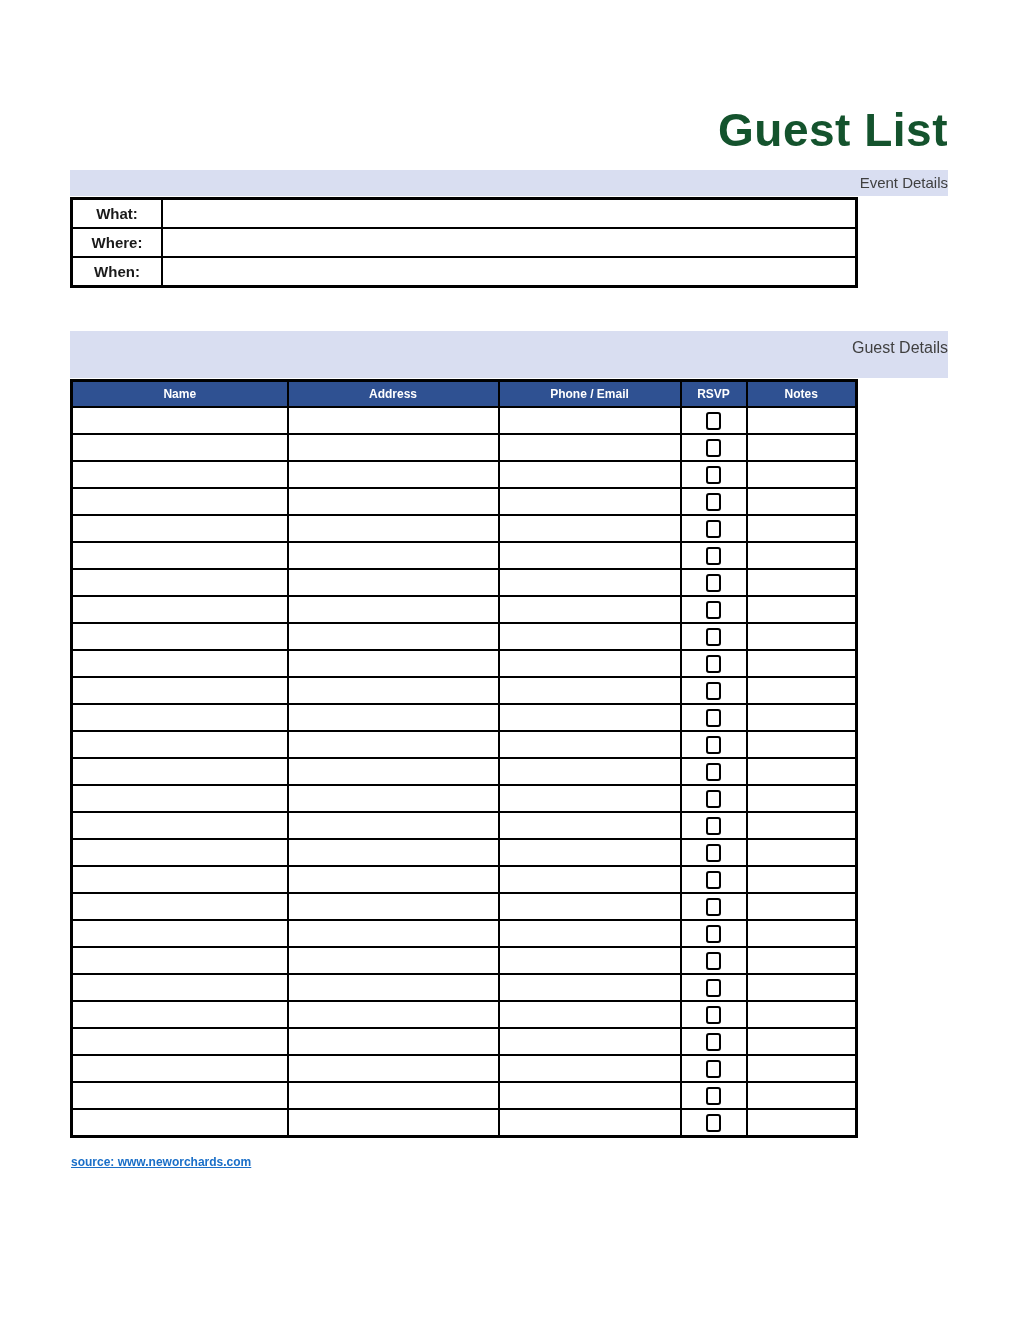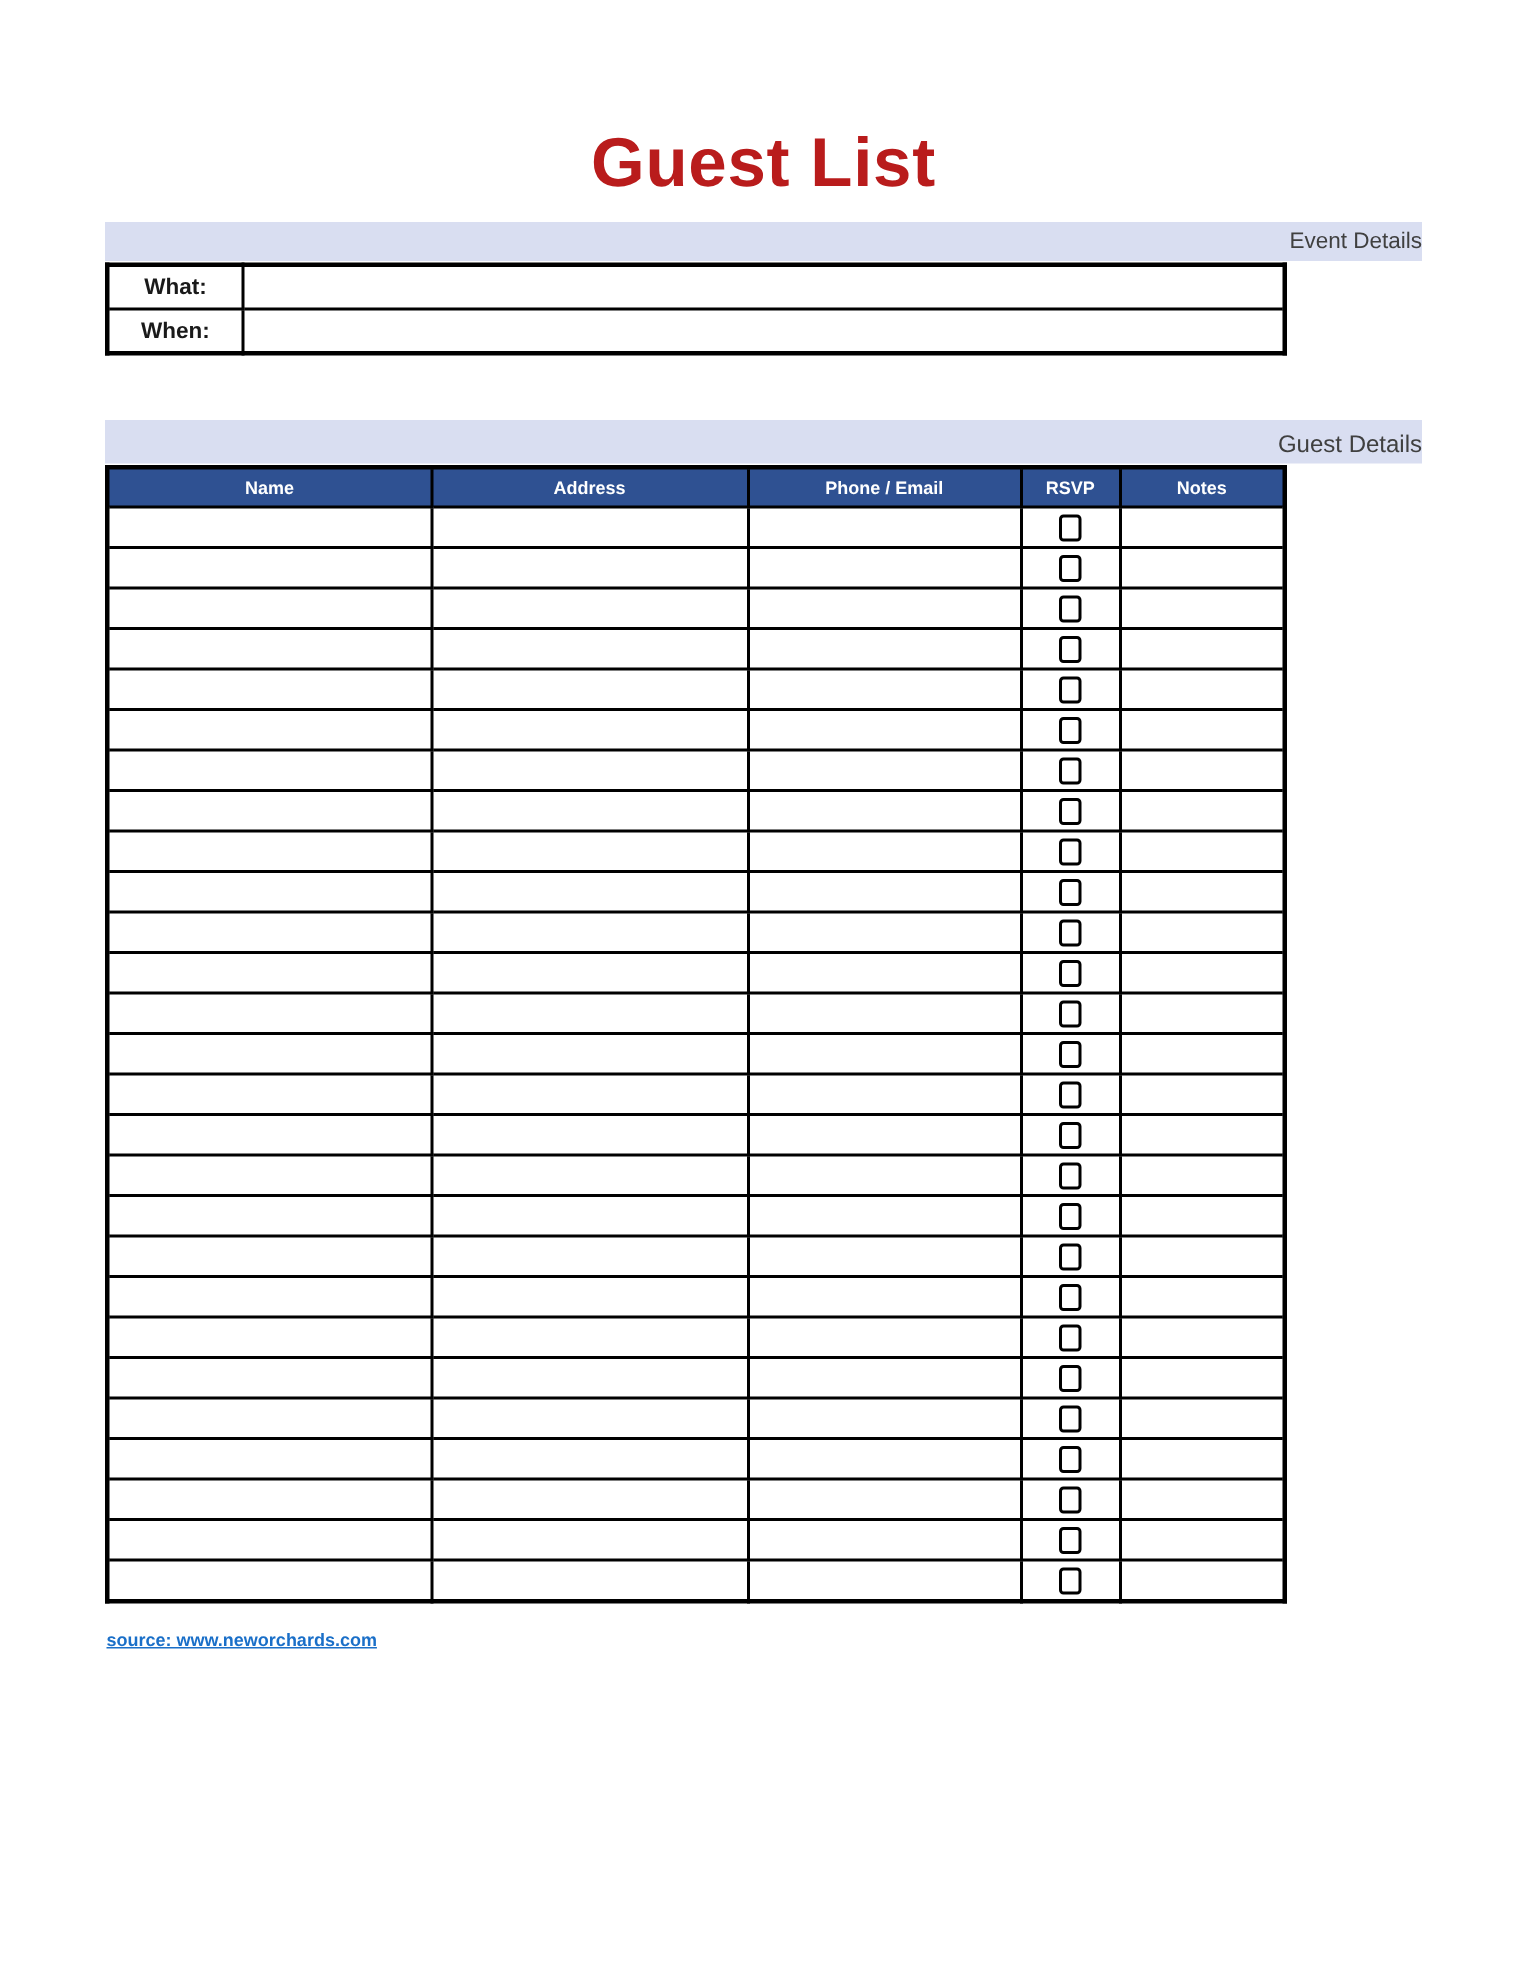--- a/index.html
+++ b/index.html
@@ -13,25 +13,25 @@
     font-family: "Liberation Sans", sans-serif;
     color: #1a1a1a;
     position: relative;
     overflow: hidden;
   }
   .content {
     margin-left: 70px;
     width: 878px;
   }
   .page-title {
-    padding-top: 82px;
-    text-align: center;
+    padding-top: 104px;
+    text-align: right;
     font-size: 46px;
     font-weight: 700;
-    color: #b91c1c;
+    color: #14532d;
     line-height: 1.15;
     letter-spacing: 0.5px;
   }
   .section-band {
     margin-top: 13px;
     background: var(--band-bg, #D9DEF1);
     height: 26px;
     line-height: 26px;
     text-align: right;
     font-size: 15px;
@@ -54,21 +54,21 @@
     padding: 0 6px;
   }
   .event-table td.lbl {
     width: 84px;
     text-align: center;
     font-weight: 700;
     padding: 0 2px;
   }
   .band-guest {
     margin-top: 43px;
-    height: 29px;
+    height: 47px;
     line-height: 33px;
     font-size: 16px;
   }
   .guest-table {
     margin-top: 1px;
     border: 3px solid var(--border-c, #000);
   }
   .guest-table th {
     background: var(--hdr-bg, #2F5192);
     color: var(--hdr-fg, #fff);
@@ -116,20 +116,24 @@
 <div class="content">
 
   <div class="page-title">Guest List</div>
 
   <div class="section-band">Event Details</div>
 
   <table class="event-table">
     <tbody>
         <tr>
       <td class="lbl">What:</td>
+      <td></td>
+    </tr>
+    <tr>
+      <td class="lbl">Where:</td>
       <td></td>
     </tr>
     <tr>
       <td class="lbl">When:</td>
       <td></td>
     </tr>
   </tbody>
     </table>
 
   <div class="section-band band-guest">Guest Details</div>

